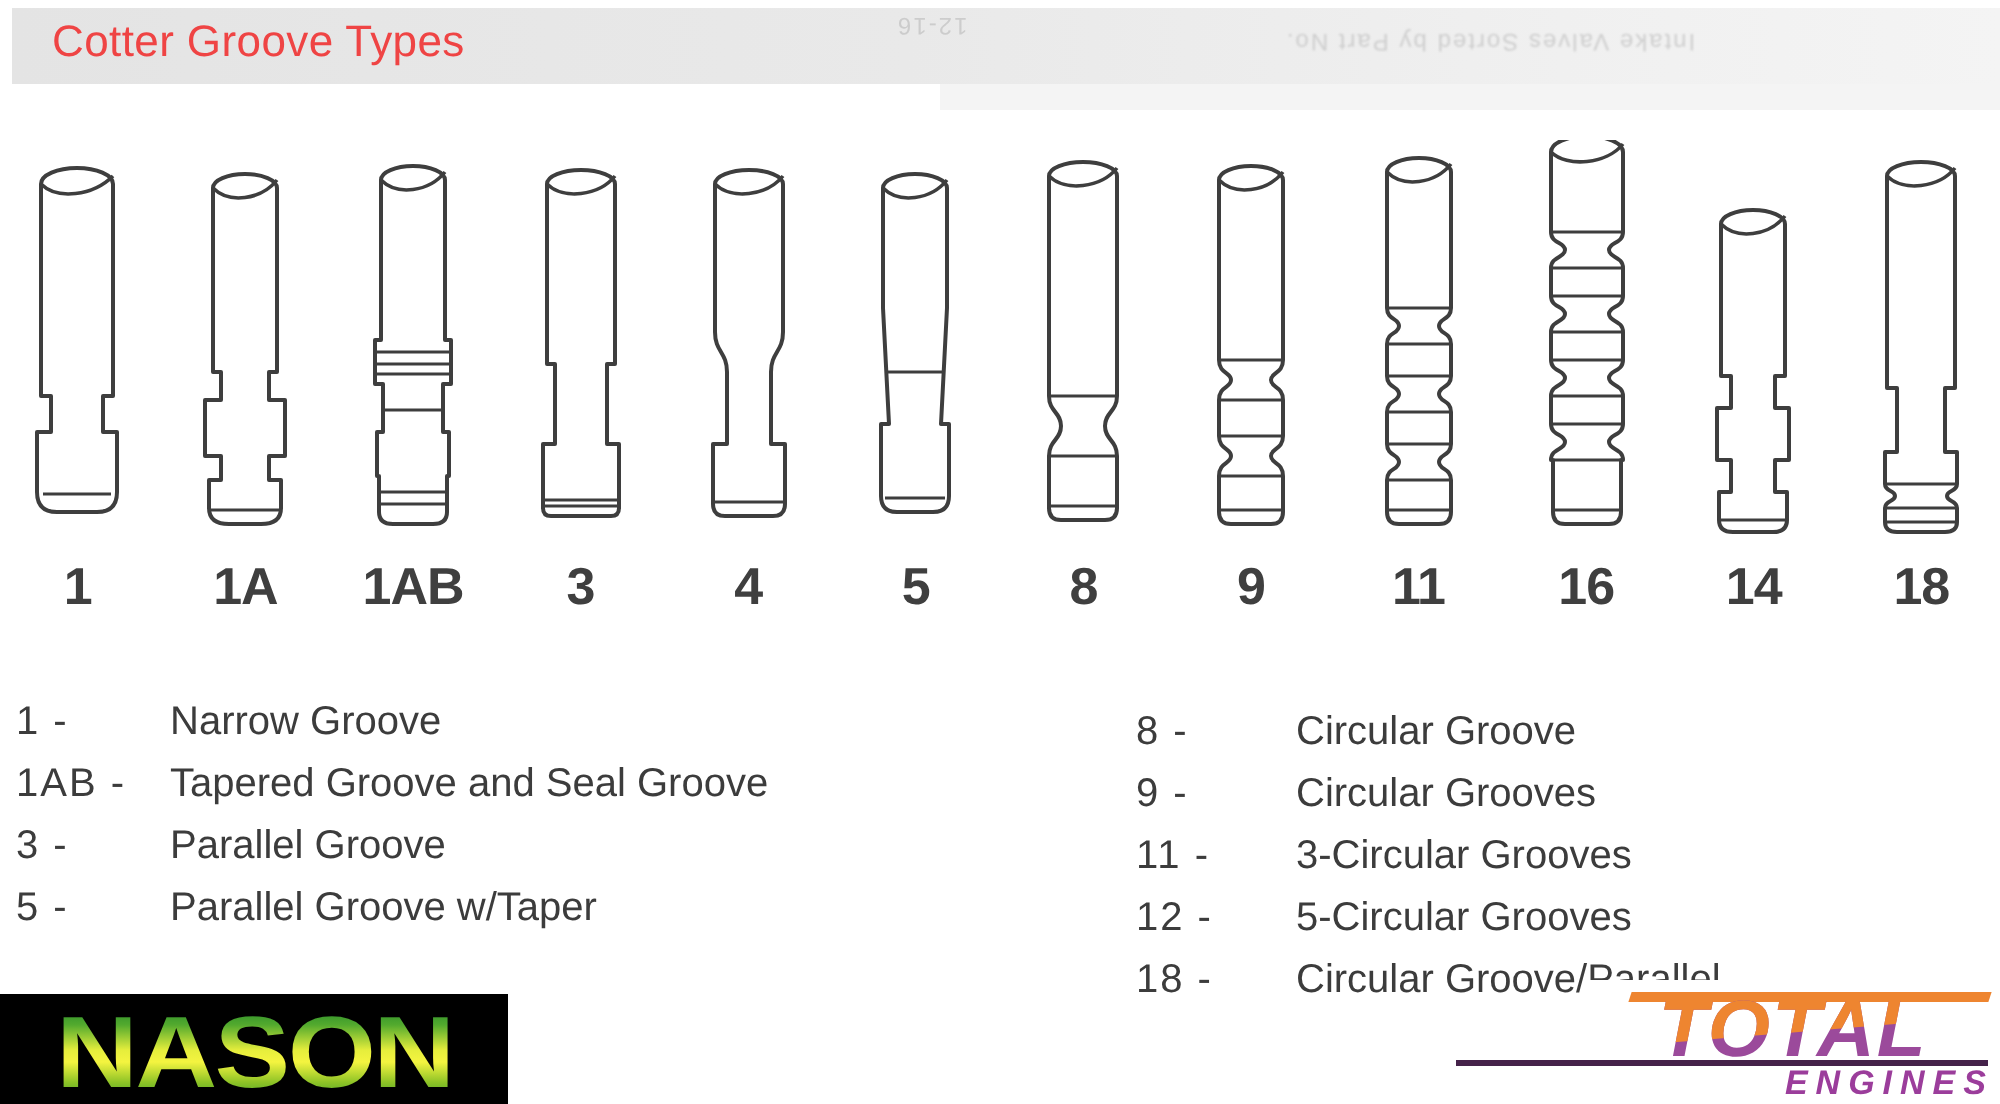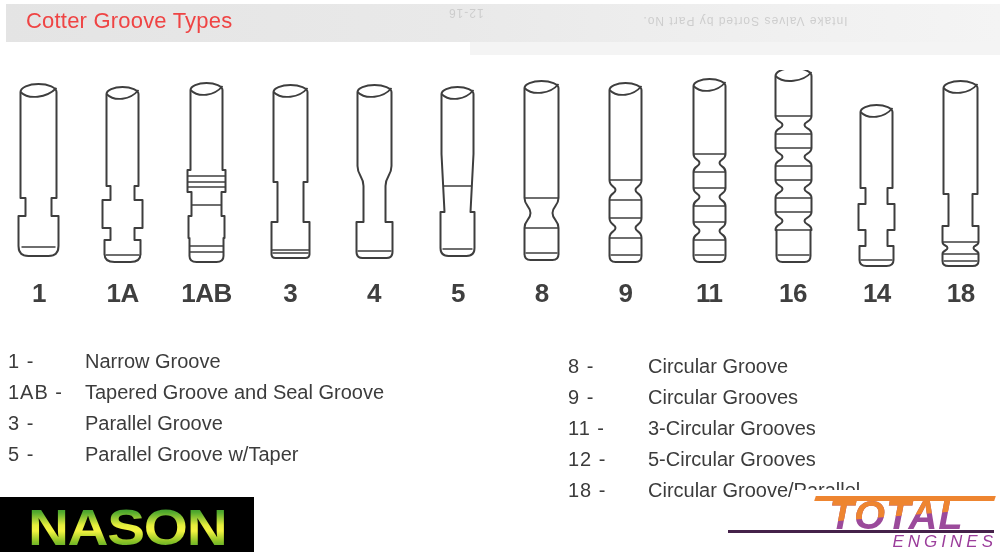--- a/index.html
+++ b/index.html
@@ -78,21 +78,21 @@
     font-size:40px;font-weight:bold;font-style:italic;letter-spacing:1px;
     line-height:40px;text-align:center;
   }
   .total-word span{position:absolute;left:0;top:0;width:100%;}
   .total-purple{color:#9b4a9b;}
   .total-orange{color:#ee8530;clip-path:polygon(0 0,100% 0,100% 32%,0 74%);}
   .total-underline{
     position:absolute;left:728px;top:530px;width:266px;height:3px;background:#45224a;z-index:3;
   }
   .total-sub{
-    position:absolute;right:3px;top:42px;font-size:17px;font-weight:normal;font-style:italic;
+    position:absolute;right:3px;top:42px;font-size:17px;font-weight:bold;font-style:italic;
     color:#9b3d9b;letter-spacing:4px;z-index:3;
   }
 </style>
 </head>
 <body>
 
 <div class="header-band"></div>
 <div class="page-title">Cotter Groove Types</div>
 <div class="bleed bleed-title">Intake Valves Sorted by Part No.</div>
 <div class="bleed bleed-page">12-16</div>

